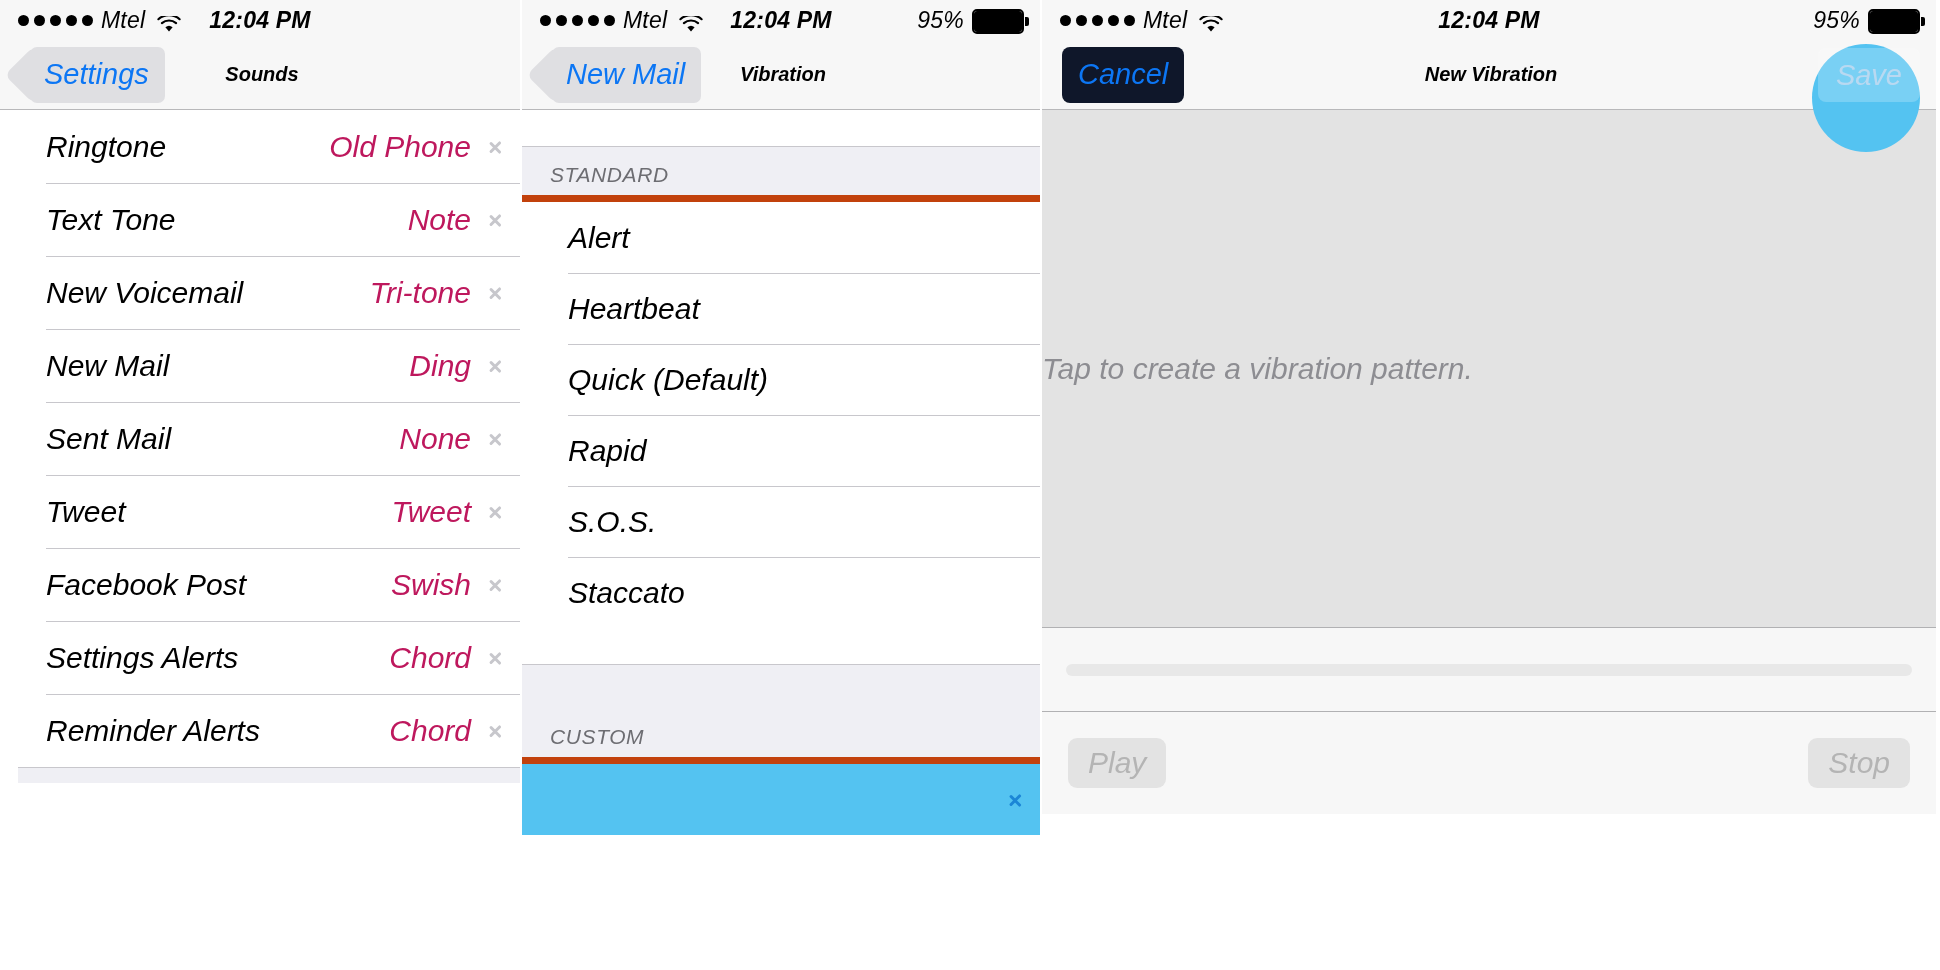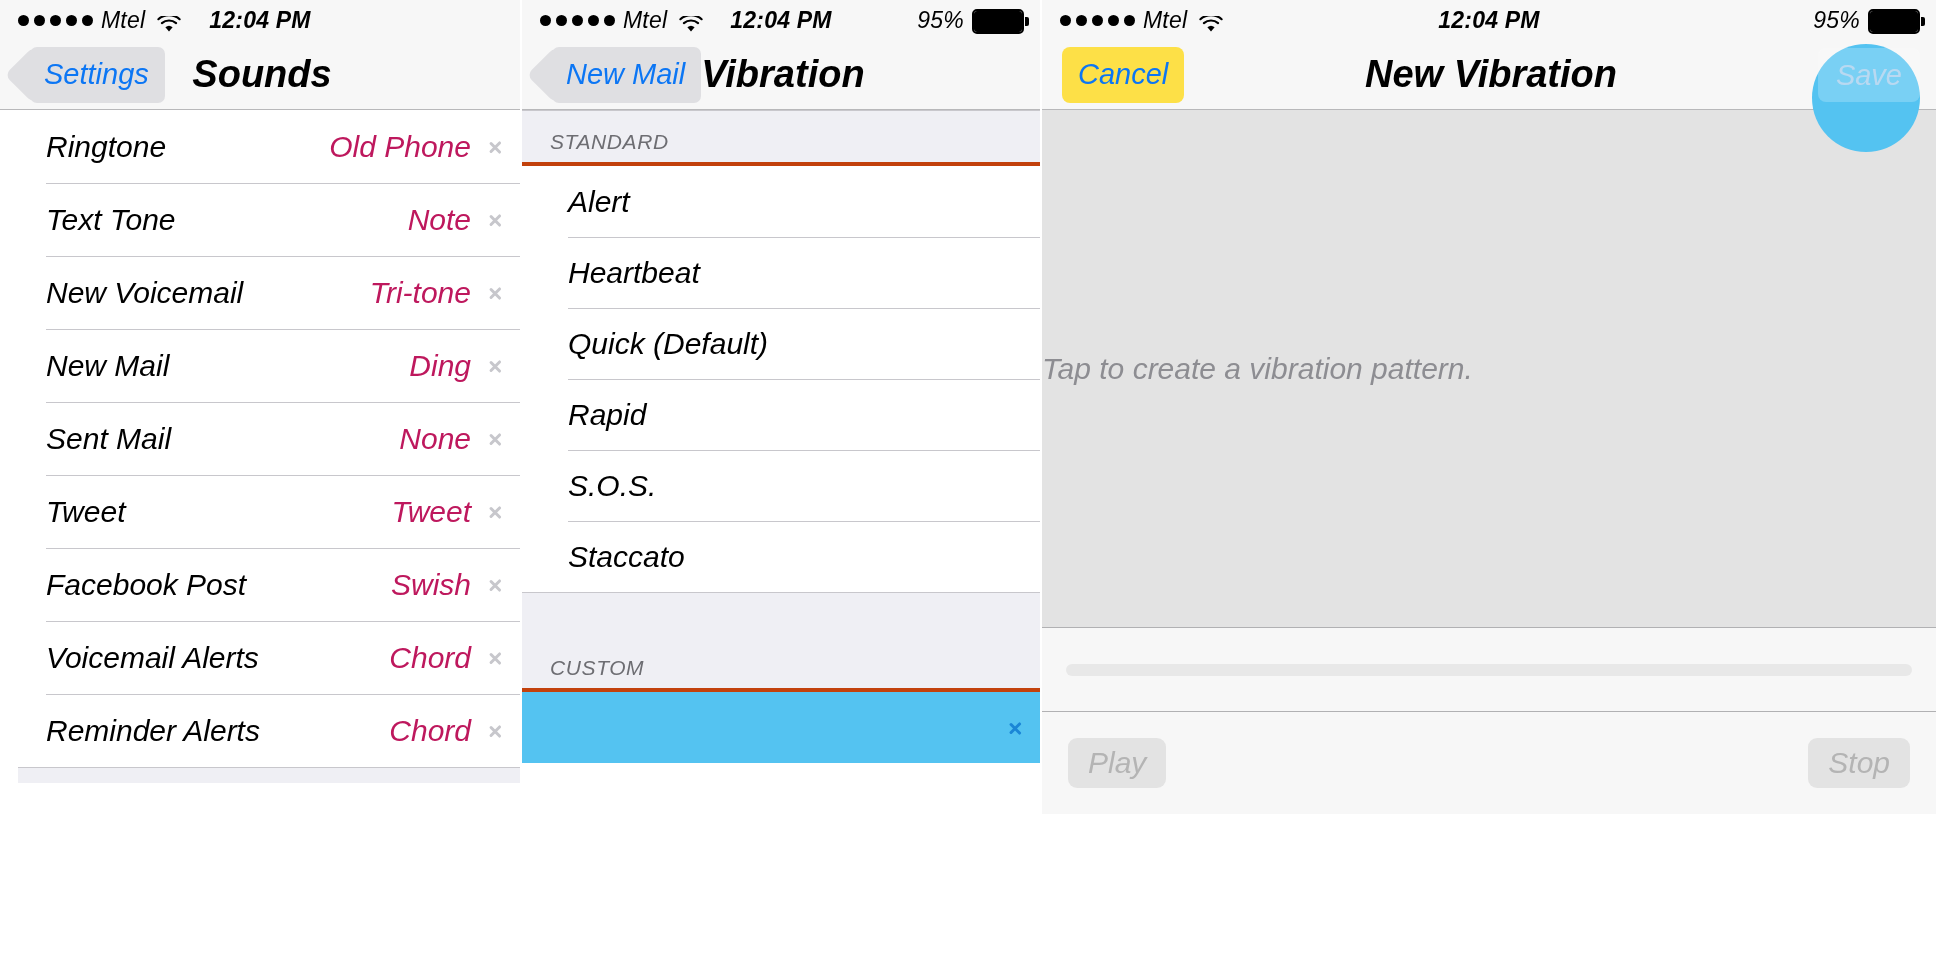--- a/index.html
+++ b/index.html
@@ -50,21 +50,21 @@
   }
 
   
   .navbar {
     height: 70px; background: #f7f7f7;
     border-bottom: 1px solid #b8b8ba;
     position: relative; display: flex; align-items: center;
   }
   .nav-title {
     position: absolute; left: 4px; right: 0; text-align: center;
-    font-size: 38px; font-weight: 700; color: #000;
+    font-size: 20px; font-weight: 700; color: #000;
   }
   
   .back-btn {
     position: relative; z-index: 3;
     margin-left: 30px;
     height: 56px; display: flex; align-items: center;
     padding: 0 16px 0 14px;
     background: #dfdfe2;
     border-radius: 7px;
     color: #0c76f4; font-size: 29px; font-weight: 400;
@@ -72,21 +72,21 @@
   }
   .back-btn::before {
     content: ""; position: absolute;
     left: -17px; top: 50%; transform: translateY(-50%) rotate(45deg);
     width: 40px; height: 40px; background: #dfdfe2; border-radius: 7px;
     z-index: -1;
   }
   .plain-btn {
     position: relative; z-index: 3; margin-left: 20px;
     height: 56px; display: flex; align-items: center;
-    padding: 0 16px; background: #fde047; border-radius: 8px;
+    padding: 0 16px; background: #0f172a; border-radius: 8px;
     color: #0c76f4; font-size: 29px;
   }
   .right-btn {
     position: absolute; right: 16px; top: 8px; z-index: 3;
     height: 54px; display: flex; align-items: center; padding: 0 18px;
     border-radius: 8px; font-size: 29px;
   }
   .right-btn.disabled { color: #b9d9f1; background: rgba(255,255,255,0.22); }
 
   
@@ -115,24 +115,24 @@
   .chev::before, .chev::after {
     content: ""; position: absolute; left: 1px; width: 15px; height: 3px;
     background: #c7c7cc; border-radius: 2px;
   }
   .chev::before { top: 5px; transform: rotate(45deg); transform-origin: left center; }
   .chev::after  { bottom: 4px; transform: rotate(-45deg); transform-origin: left center; }
 
   .section-header {
     background: #efeff4;
     border-top: 1px solid #c8c7cc;
-    border-bottom: 4px solid #c2410c;
+    border-bottom: 7px solid #c2410c;
     height: 56px; display: flex; align-items: flex-end;
     padding: 0 0 8px 28px;
-    font-size: 21px; color: #6d6d72; letter-spacing: 0.6px;
+    font-size: 21px; color: #6d6d72; letter-spacing: 0.6px; margin-top: 36px;
   }
 
   .row.simple { height: 71px; }
   .row.simple .label { font-size: 30px; }
 
   .row.selected { background: #54c3f1; }
   .row.selected .label { color: #0b6fc4; }
   .row.selected .chev::before, .row.selected .chev::after { background: #1b86d6; }
   .row.selected + .row::before, .row.selected::before { background: transparent; }
 
@@ -224,21 +224,21 @@
         <span class="label">Tweet</span>
         <span class="value">Tweet</span>
         <span class="chev"></span>
       </div>
       <div class="row">
         <span class="label">Facebook Post</span>
         <span class="value">Swish</span>
         <span class="chev"></span>
       </div>
       <div class="row">
-        <span class="label">Voicemail Alerts</span>
+        <span class="label">Settings Alerts</span>
         <span class="value">Chord</span>
         <span class="chev"></span>
       </div>
       <div class="row">
         <span class="label">Reminder Alerts</span>
         <span class="value">Chord</span>
         <span class="chev"></span>
       </div>
       <div class="list-bottom-strip" style="height:16px"></div>
     </div>

